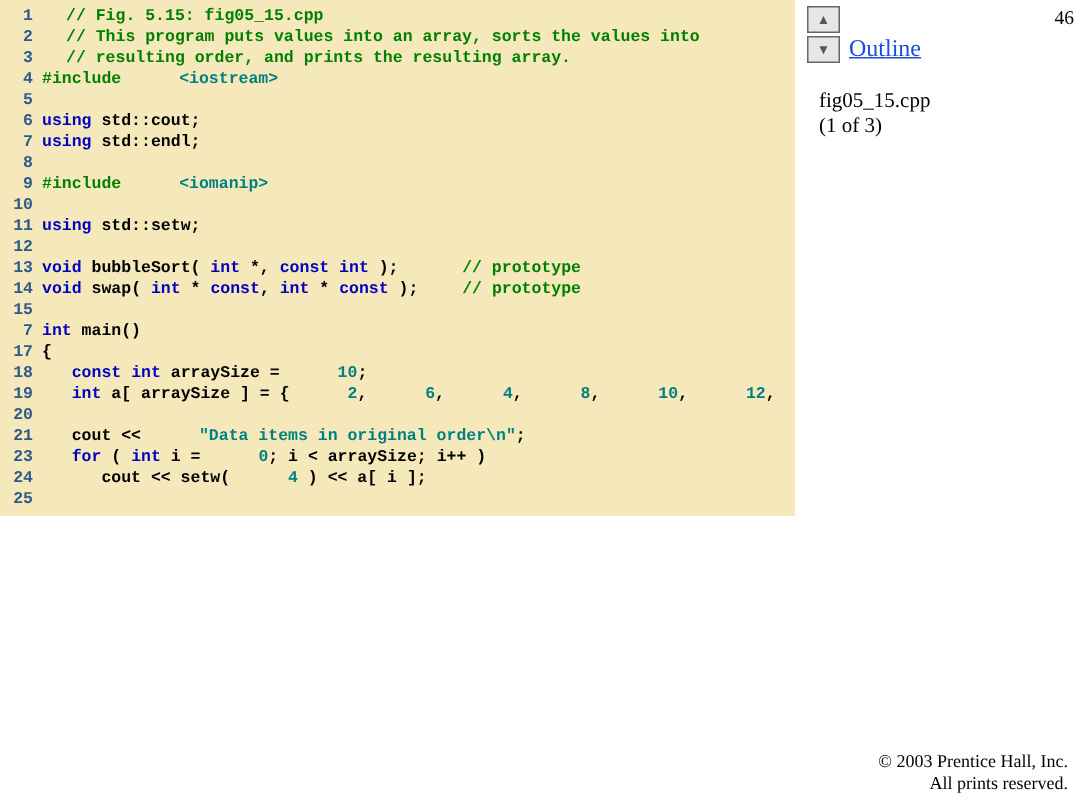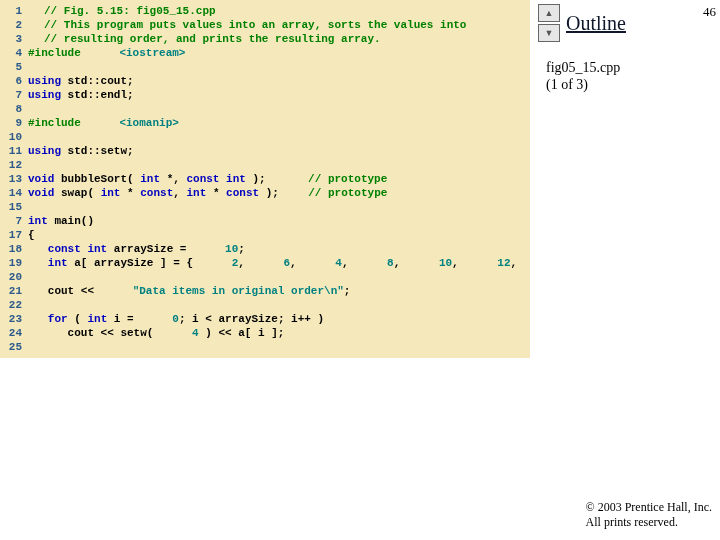--- a/index.html
+++ b/index.html
@@ -69,43 +69,43 @@
     border: 1px solid #666;
     background: #e6e6e6;
     display: flex;
     align-items: center;
     justify-content: center;
     font-size: 9px;
     color: #555;
     cursor: pointer;
   }
   .outline-title {
-    font-size: 20px;
-    color: #0f172a;
+    font-size: 16px;
+    color: #1d4ed8;
     text-decoration: underline;
-    margin-top: 8px;
+    margin-top: 20px;
   }
   .page-num {
     position: absolute;
     top: 4px;
     right: 4px;
     font-size: 13px;
     font-family: "Times New Roman", serif;
   }
   .filelabel {
     font-family: "Times New Roman", serif;
     font-size: 14px;
     margin: 18px 0 11px 12px;
     line-height: 1.2;
   }
   .copyright {
     position: absolute;
     bottom: 10px;
     right: 8px;
-    text-align: left;
+    text-align: right;
     font-family: "Times New Roman", serif;
     font-size: 12px;
     line-height: 1.25;
   }
 </style>
 </head>
 <body>
 
 <div class="code-area" id="code-area">
     <div class="code-line"><span class="lineno">1</span><span class="code-text"><span class="c-comment">// Fig. 5.15: fig05_15.cpp</span></span></div>
@@ -122,21 +122,20 @@
     <div class="code-line"><span class="lineno">12</span><span class="code-text"></span></div>
     <div class="code-line"><span class="lineno">13</span><span class="code-text"><span class="c-keyword">void </span><span class="c-plain">bubbleSort( </span><span class="c-keyword">int</span><span class="c-plain"> *, </span><span class="c-keyword">const int</span><span class="c-plain"> );    </span><span class="c-comment">// prototype</span></span></div>
     <div class="code-line"><span class="lineno">14</span><span class="code-text"><span class="c-keyword">void </span><span class="c-plain">swap( </span><span class="c-keyword">int</span><span class="c-plain"> * </span><span class="c-keyword">const</span><span class="c-plain">, </span><span class="c-keyword">int</span><span class="c-plain"> * </span><span class="c-keyword">const</span><span class="c-plain"> );  </span><span class="c-comment">// prototype</span></span></div>
     <div class="code-line"><span class="lineno">15</span><span class="code-text"></span></div>
     <div class="code-line"><span class="lineno">7</span><span class="code-text"><span class="c-keyword">int </span><span class="c-plain">main()</span></span></div>
     <div class="code-line"><span class="lineno">17</span><span class="code-text"><span class="c-plain">{</span></span></div>
     <div class="code-line"><span class="lineno">18</span><span class="code-text"><span class="c-plain">   </span><span class="c-keyword">const int </span><span class="c-plain">arraySize = </span><span class="c-literal">10</span><span class="c-plain">;</span></span></div>
     <div class="code-line"><span class="lineno">19</span><span class="code-text"><span class="c-plain">   </span><span class="c-keyword">int </span><span class="c-plain">a[ arraySize ] = { </span><span class="c-literal">2</span><span class="c-plain">, </span><span class="c-literal">6</span><span class="c-plain">, </span><span class="c-literal">4</span><span class="c-plain">, </span><span class="c-literal">8</span><span class="c-plain">, </span><span class="c-literal">10</span><span class="c-plain">, </span><span class="c-literal">12</span><span class="c-plain">, </span><span class="c-literal">89</span><span class="c-plain">, </span><span class="c-literal">68</span><span class="c-plain">, </span><span class="c-literal">45</span><span class="c-plain">, </span><span class="c-literal">37</span><span class="c-plain"> };</span></span></div>
     <div class="code-line"><span class="lineno">20</span><span class="code-text"></span></div>
     <div class="code-line"><span class="lineno">21</span><span class="code-text"><span class="c-plain">   cout &lt;&lt; </span><span class="c-literal">"Data items in original order\n"</span><span class="c-plain">;</span></span></div>
-    <div class="code-line"><span class="lineno">22</span><span class="code-text"></span></div>
     <div class="code-line"><span class="lineno">23</span><span class="code-text"><span class="c-plain">   </span><span class="c-keyword">for</span><span class="c-plain"> ( </span><span class="c-keyword">int</span><span class="c-plain"> i = </span><span class="c-literal">0</span><span class="c-plain">; i &lt; arraySize; i++ )</span></span></div>
     <div class="code-line"><span class="lineno">24</span><span class="code-text"><span class="c-plain">      cout &lt;&lt; setw( </span><span class="c-literal">4</span><span class="c-plain"> ) &lt;&lt; a[ i ];</span></span></div>
     <div class="code-line"><span class="lineno">25</span><span class="code-text"></span></div>
   </div>
 
 <div class="sidebar">
   <div class="page-num">46</div>
   <div class="outline-row">
     <div class="nav-buttons">
       <div class="nav-btn">▲</div>

